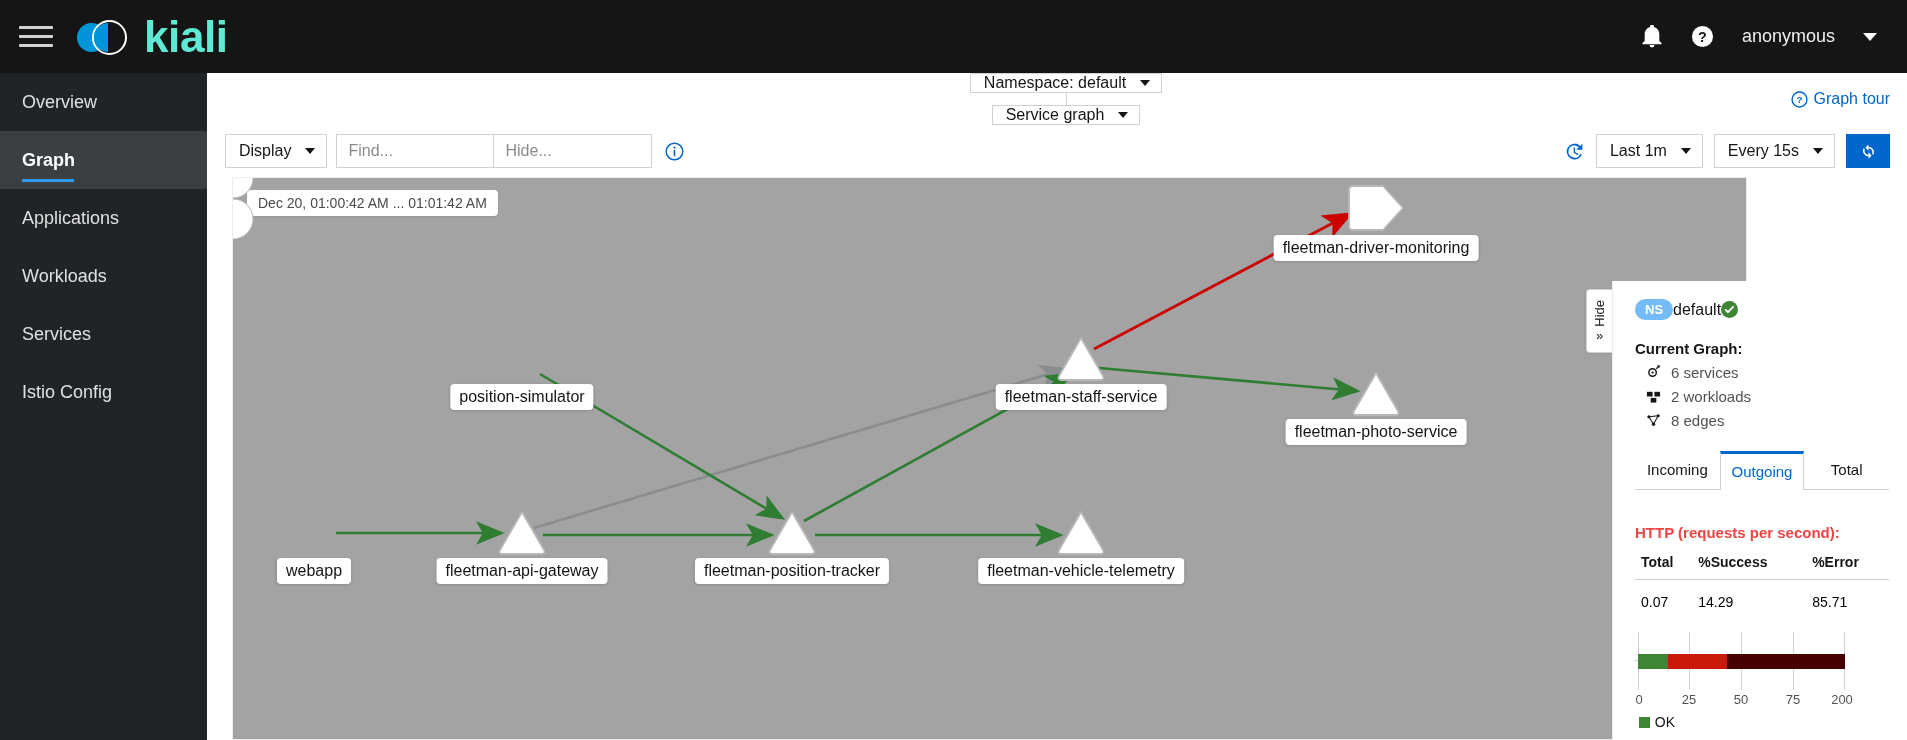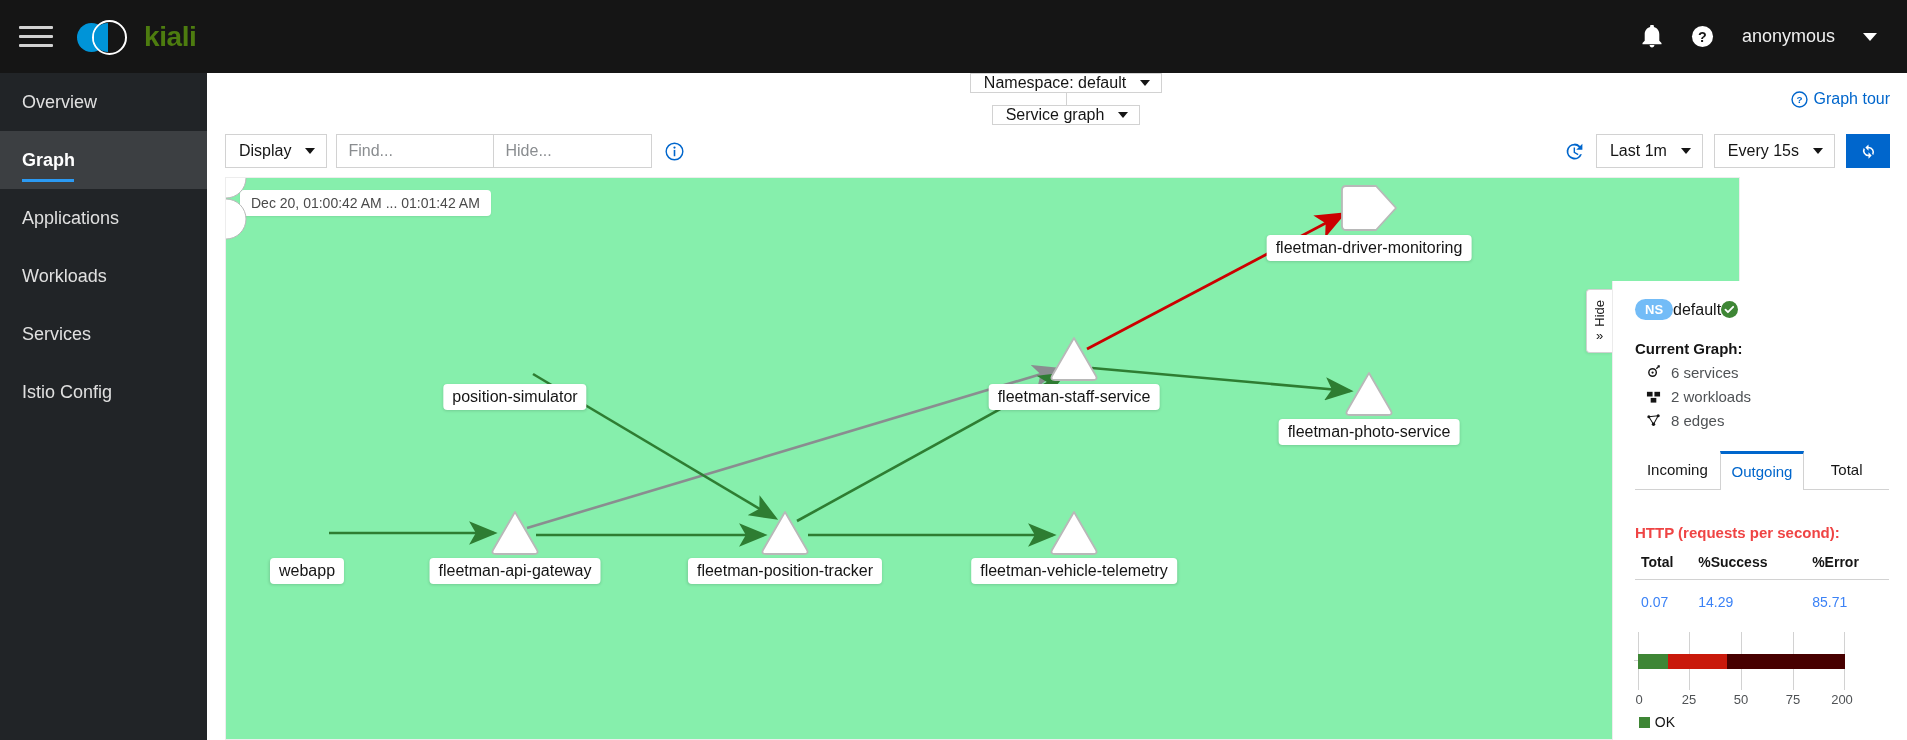--- a/index.html
+++ b/index.html
@@ -40,21 +40,21 @@
     border: 2.5px solid #ffffff; background: transparent;
   }
   #brand-mark .lens {
     position: absolute; top: 5px; left: 17px;
     width: 14px; height: 29px;
     background: #0094d8;
     border-top-left-radius: 29px 29px;
     border-bottom-left-radius: 29px 29px;
   }
   #brand-name {
-    color: #4d7c0f; font-size: 28px; font-weight: 700; letter-spacing: -0.4px;
+    color: #5eead4; font-size: 44px; font-weight: 700; letter-spacing: -0.4px;
   }
   #masthead-right {
     margin-left: auto; display: flex; align-items: center; gap: 28px;
     padding-right: 30px; color: #ffffff;
   }
   .mh-icon { cursor: pointer; display: flex; align-items: center; }
   #username { font-size: 18px; color: #f0f0f0; cursor: pointer; }
   .caret-down {
     width: 0; height: 0;
     border-left: 7px solid transparent; border-right: 7px solid transparent;
@@ -139,23 +139,23 @@
     border: none; display: flex; align-items: center; justify-content: center;
     cursor: pointer;
   }
 
   
   #graph-area {
     position: absolute; top: 104px; left: 0;
     width: 1700px; height: 563px;
   }
   #graph-canvas {
-    position: absolute; top: 89px; left: 18px;
+    position: absolute; top: 89px; left: 25px;
     width: 1515px; height: 563px;
-    background: #86efac;
+    background: #a3a3a3;
     border: 1px solid #ededed;
     overflow: hidden;
   }
   #graph-canvas { top: 0; height: 563px; }
   #time-badge {
     position: absolute; left: 14px; top: 12px;
     background: #ffffff; border-radius: 4px;
     padding: 5px 11px;
     font-size: 14px; color: #4a4a4a;
     box-shadow: 0 1px 2px rgba(0,0,0,.08);
@@ -240,21 +240,21 @@
     margin-bottom: -1px; padding-bottom: 10px;
   }
   #http-title { margin-top: 34px; font-size: 15px; font-weight: 700; color: #ef4444; }
   #metrics-table { width: 100%; margin-top: 10px; border-collapse: collapse; }
   #metrics-table th {
     text-align: left; font-size: 14px; font-weight: 700; color: #151515;
     padding: 3px 0 9px 0;
     border-bottom: 1px solid #d2d2d2;
   }
   #metrics-table td {
-    font-size: 14px; color: #3b82f6; padding: 14px 0 0 0;
+    font-size: 14px; color: #000000; padding: 14px 0 0 0;
   }
   #metrics-table th:first-child, #metrics-table td:first-child { padding-left: 6px; }
 
   
   #health-chart { position: relative; margin-top: 22px; height: 78px; }
   #hc-plot {
     position: absolute; left: 3px; top: 0;
     width: 207px; height: 58px;
   }
   .hc-grid {

